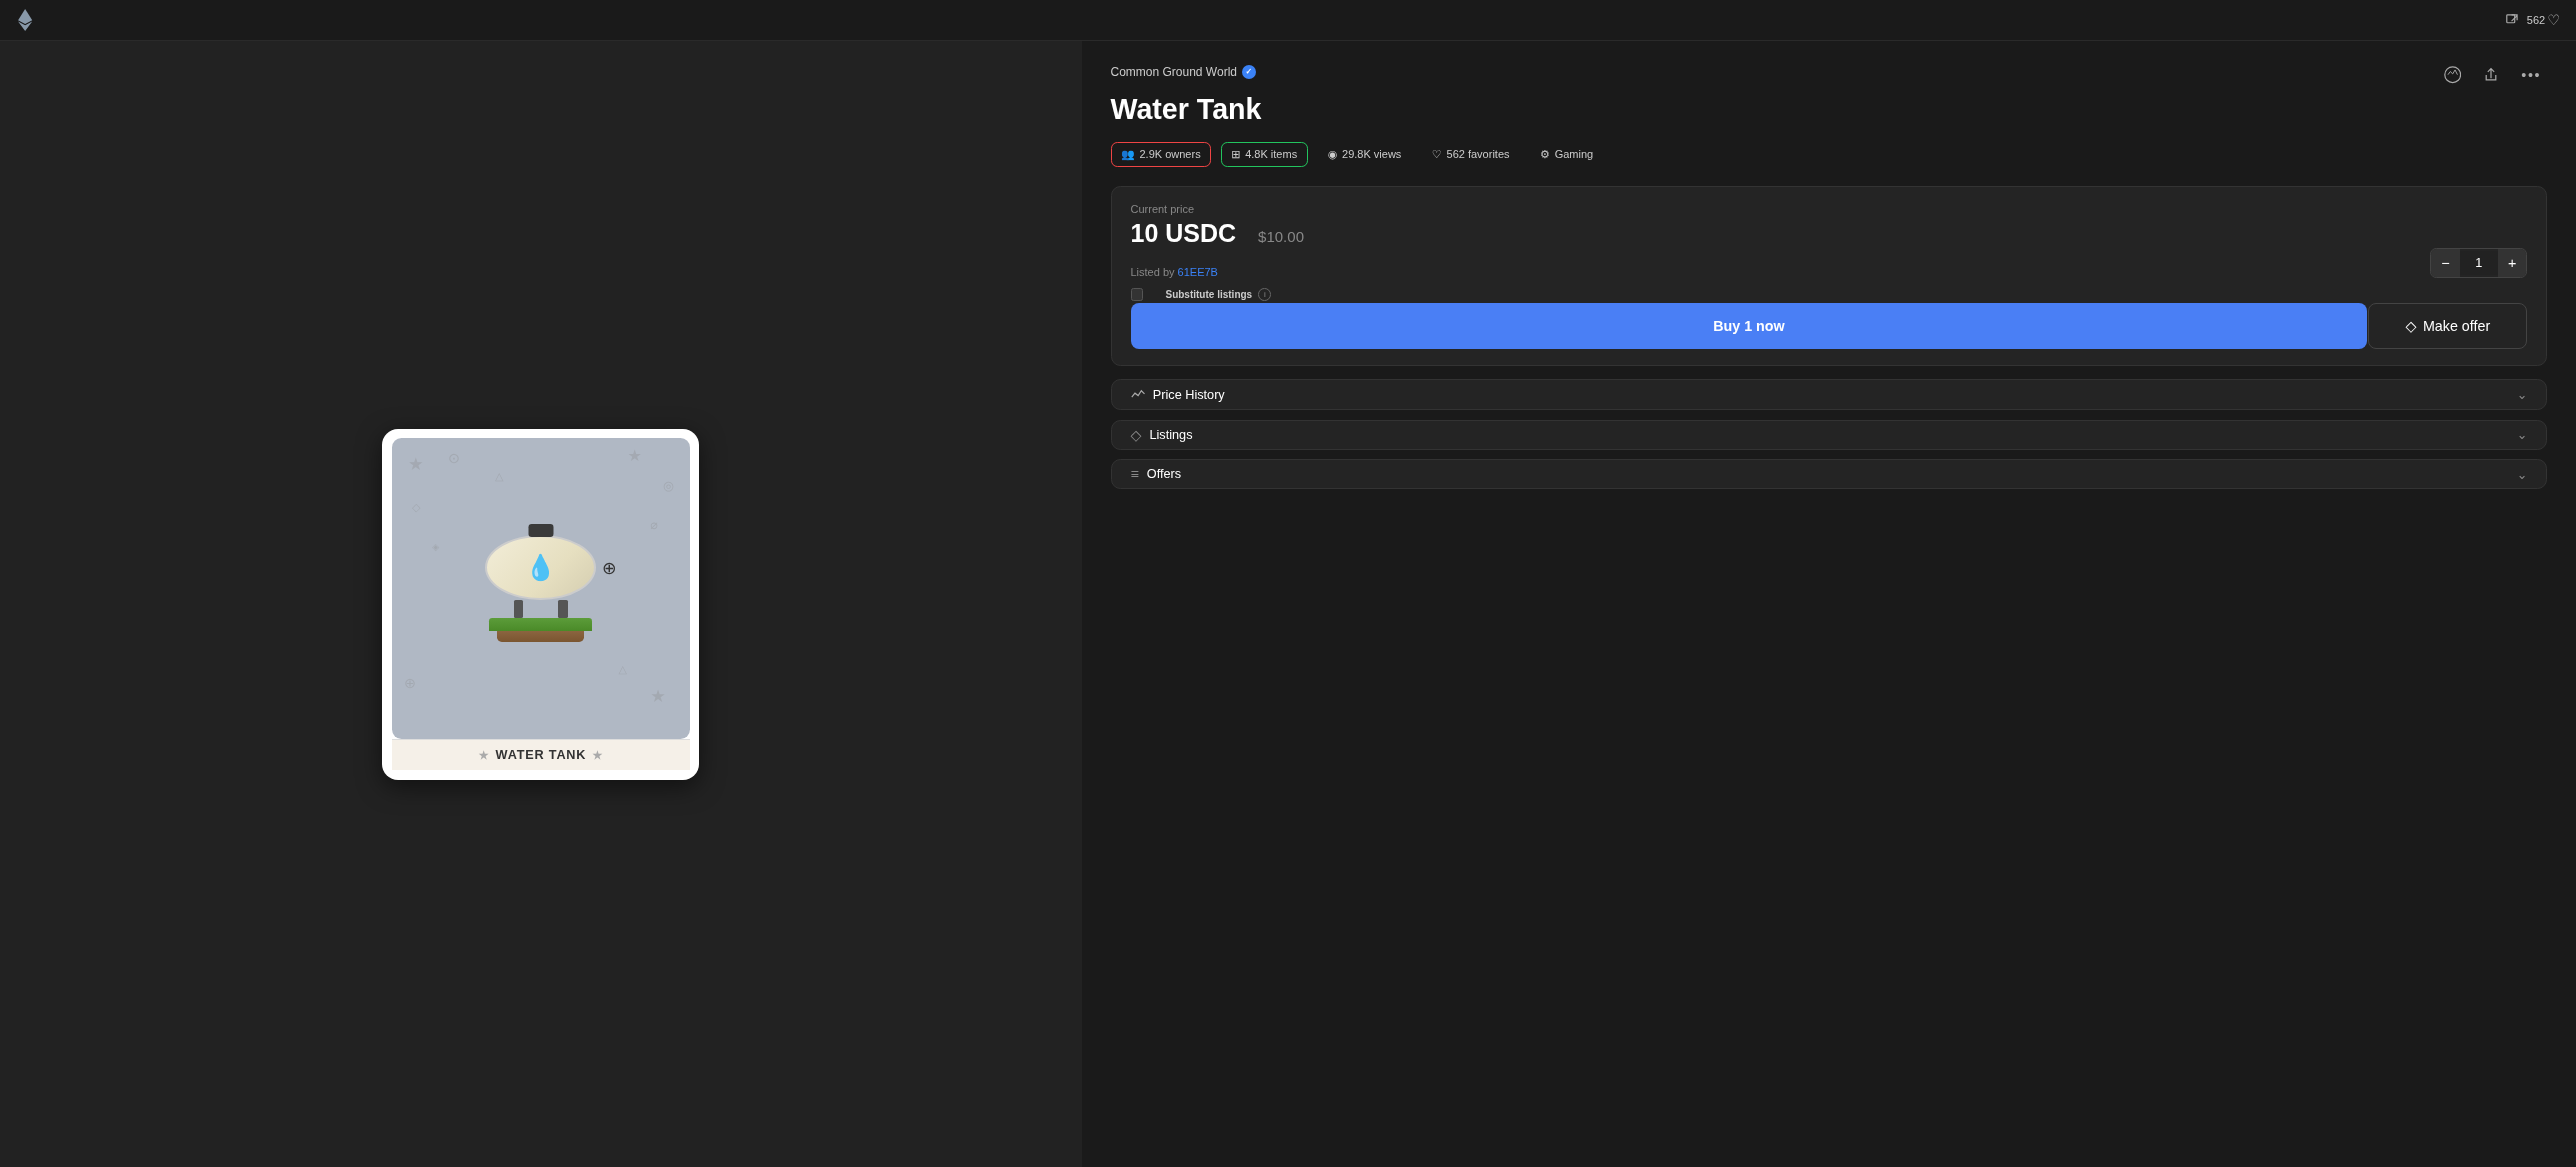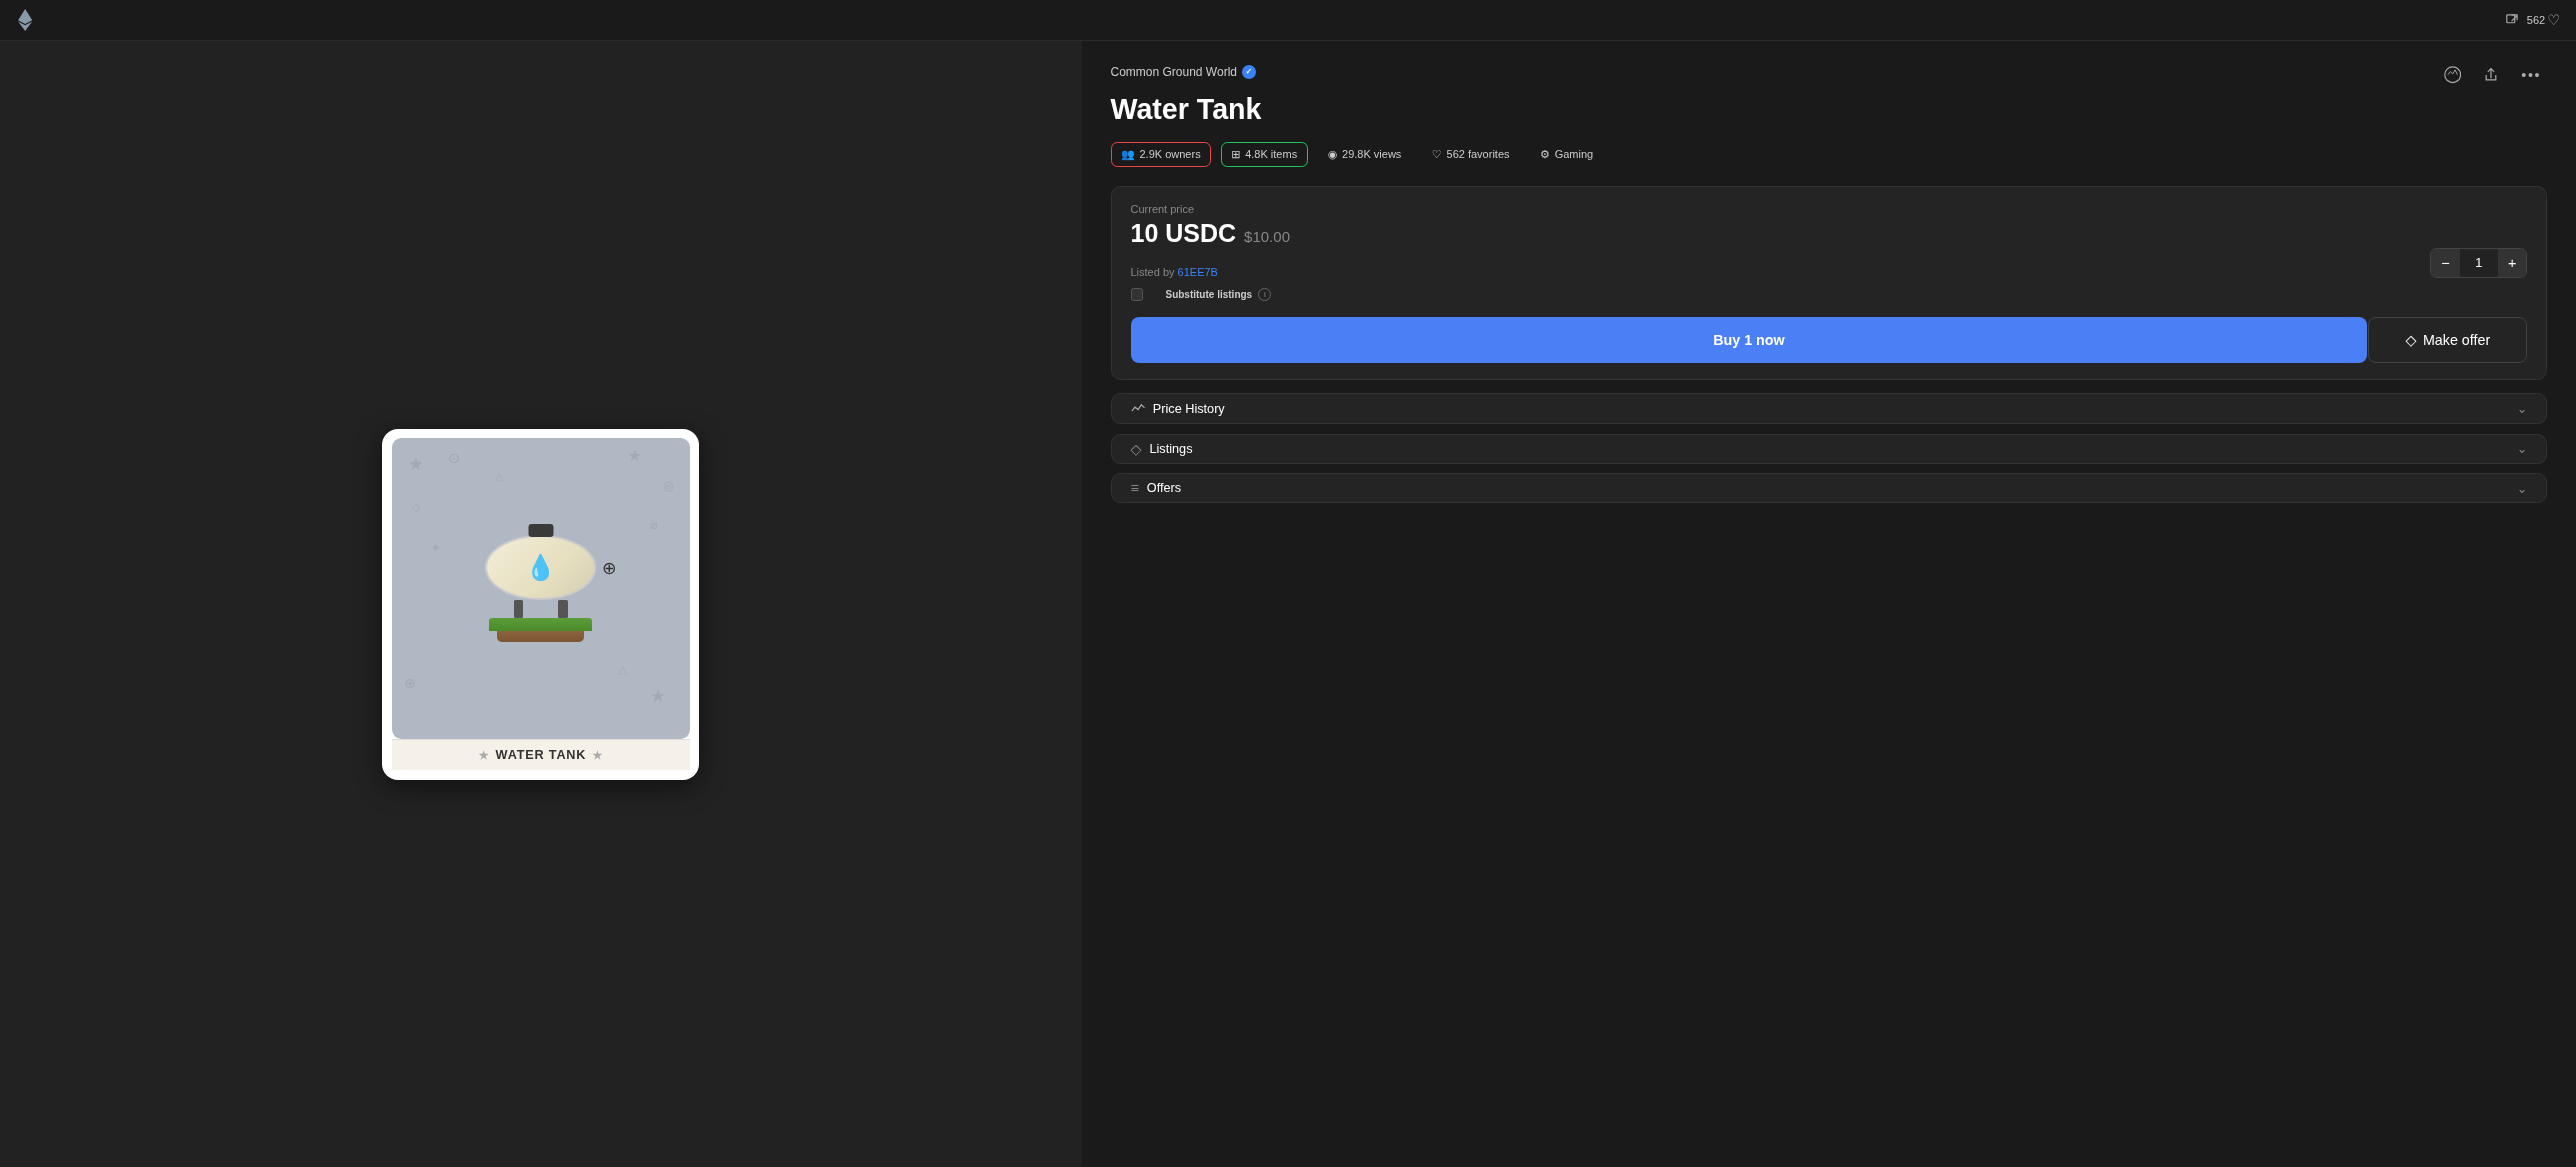--- a/index.html
+++ b/index.html
@@ -213,21 +213,21 @@
 
     .price-row {
       display: flex;
       align-items: flex-end;
       justify-content: space-between;
     }
 
     .price-main {
       display: flex;
       align-items: baseline;
-      gap: 8px;
+      gap: 22px;
     }
 
     .price-value {
       font-size: 25px;
       font-weight: 700;
       color: #fff;
     }
 
     .price-usd {
       font-size: 15px;
@@ -310,21 +310,21 @@
       align-items: center;
       justify-content: center;
       font-size: 8px;
       color: #888;
       cursor: pointer;
     }
 
     .action-row {
       display: flex;
       gap: 1px;
-      margin-top: 16px;
+      margin-top: 2px;
     }
 
     .buy-btn {
       flex: 1;
       background: #4a7ff5;
       border: none;
       border-radius: 8px;
       color: #fff;
       font-size: 14.3px;
       font-weight: 600;

